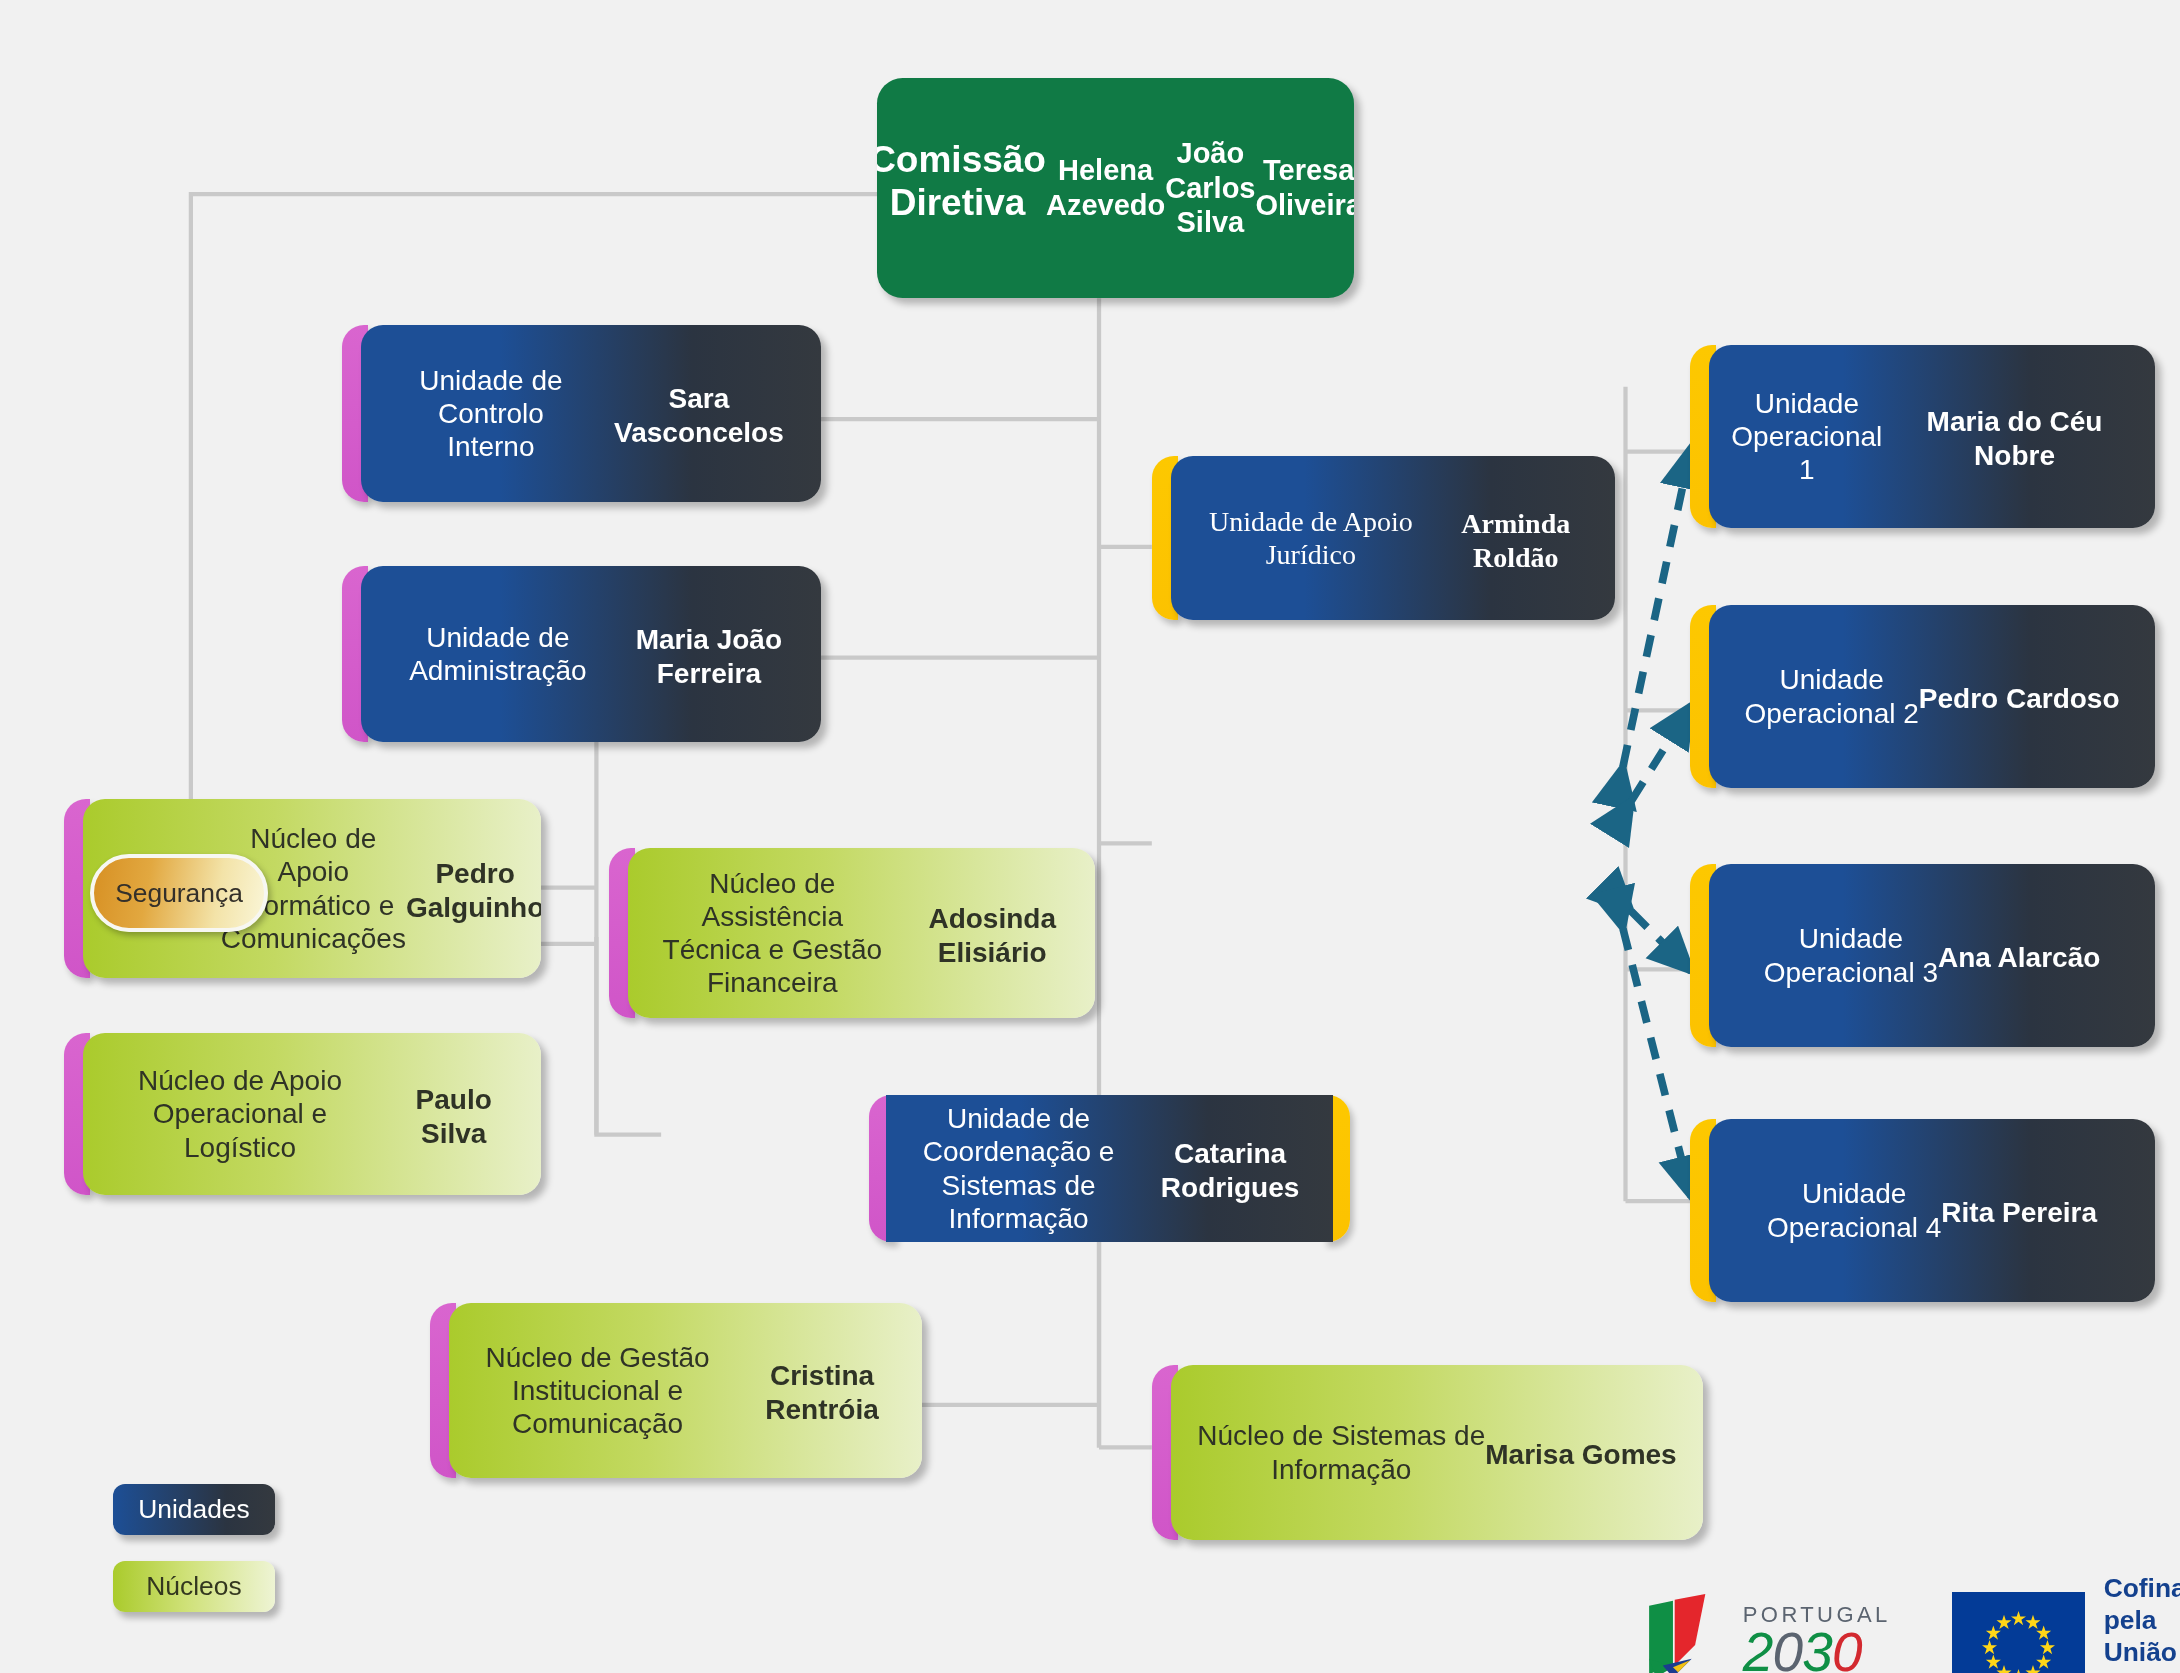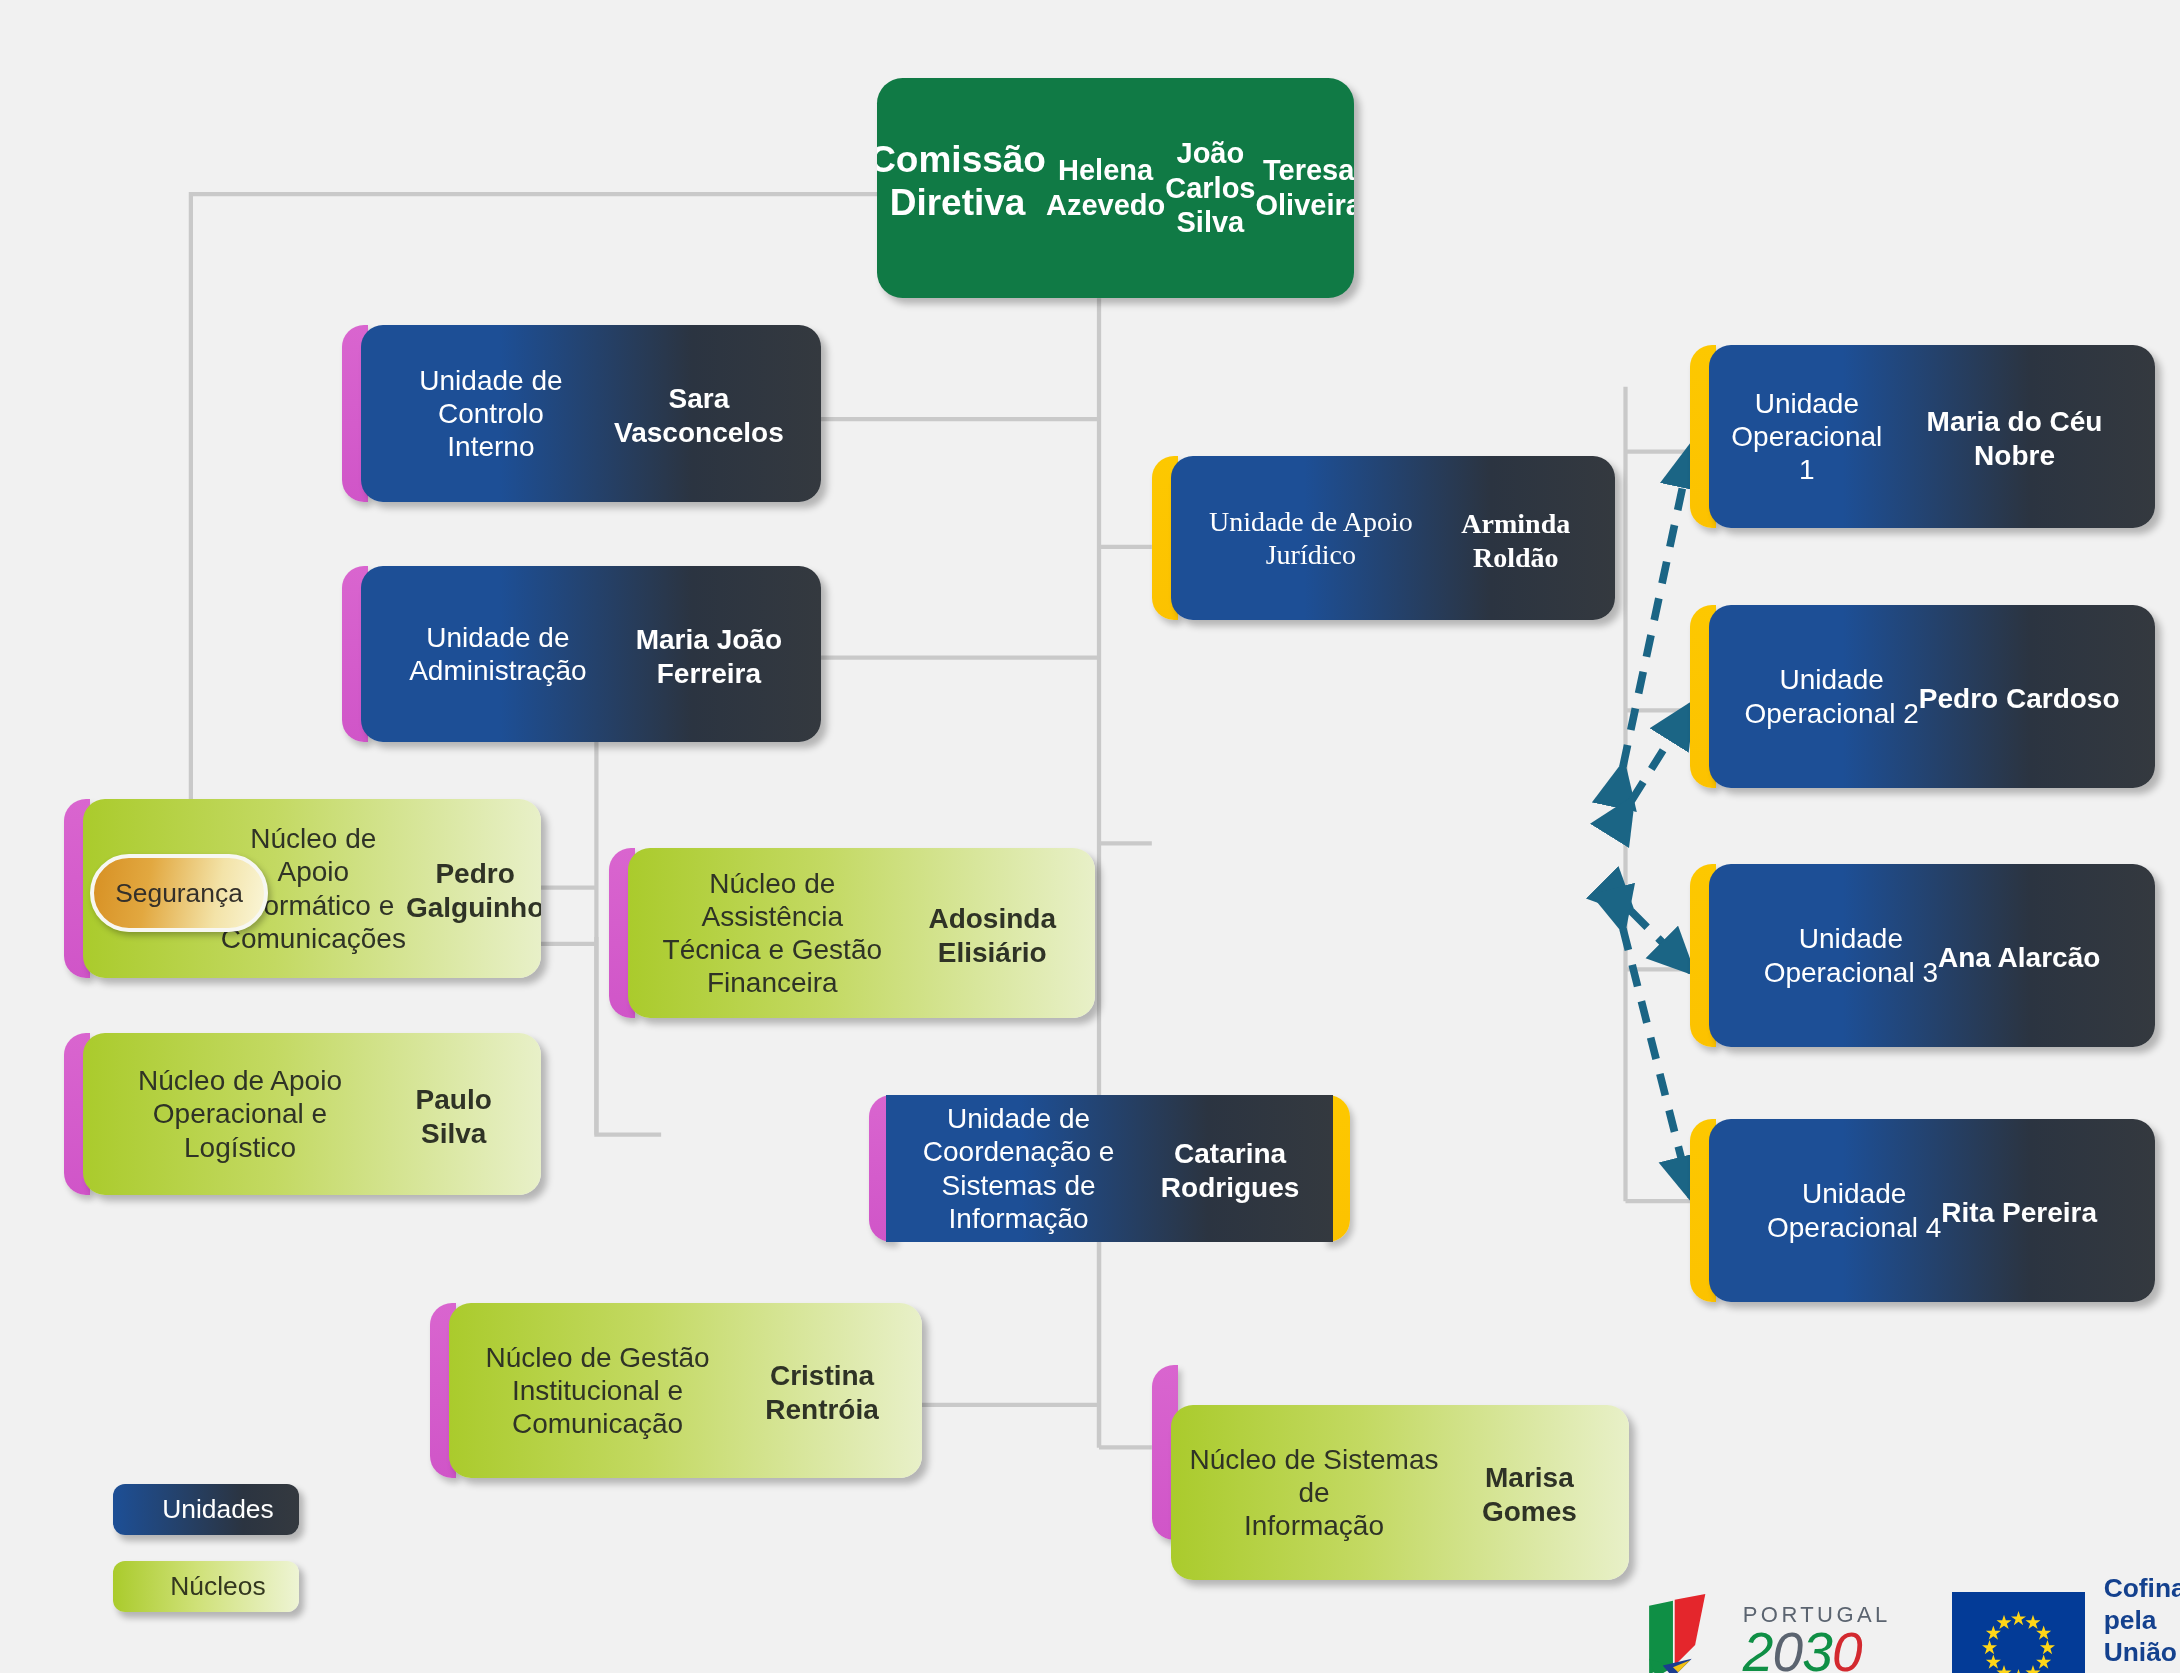--- a/index.html
+++ b/index.html
@@ -47,21 +47,21 @@
   .seg{position:absolute;z-index:6;border-radius:851px;
        background:linear-gradient(100deg,#d79023 0%,#e2a840 32%,#f3e3a8 72%,#faf6d8 100%);
        border:4.3px solid #f7f7f2;
        box-shadow:2.6px 3.4px 6px rgba(0,0,0,.28);
        display:flex;align-items:center;justify-content:center;
        color:#34302a;font-size:26.4px;}
 
   
   .leg{position:absolute;z-index:4;border-radius:12px;
        display:flex;align-items:center;justify-content:center;
-       box-shadow:4.3px 5.1px 6.8px rgba(0,0,0,.25);font-size:26.4px;padding-left:24px;}
+       box-shadow:4.3px 5.1px 6.8px rgba(0,0,0,.25);font-size:26.4px;}
   .leg-u{background:linear-gradient(90deg,#1d4f96 0%,#2b3441 70%,#34393f 100%);color:#fff;}
   .leg-n{background:linear-gradient(90deg,#aacb2c 0%,#cfe178 45%,#eef4d4 100%);color:#33371f;}
 
   
   .logos{position:absolute;z-index:4;display:flex;align-items:center;}
   .eu-flag{width:133px;height:89px;background:#033b97;position:relative;}
   .eu-txt{margin-left:19px;color:#14418e;font-weight:700;font-size:26.4px;line-height:1.22;}
   .pt-txt{display:flex;flex-direction:column;margin-left:6.8px;margin-top:12px;}
   .pt-top{font-size:22px;letter-spacing:3.4px;color:#5b6470;line-height:1;}
   .pt-2030{font-size:55px;font-weight:400;line-height:.98;letter-spacing:-0.9px;font-style:italic;}
@@ -198,21 +198,21 @@
     <div class="bar bar-l bar-pink" style="left:0;"></div>
     <div class="node n-nuc" style="left:19px;top:0;width:473px;height:175px;padding:6.8px 12px;">
       <div class="ttl" style="white-space:pre-line;">Núcleo de Gestão
 Institucional e Comunicação</div>
       <div class="nm">Cristina Rentróia</div>
     </div>
   </div>
 
   <div style="position:absolute;left:1152px;top:1365px;width:477px;height:175px;z-index:3;">
     <div class="bar bar-l bar-pink" style="left:0;"></div>
-    <div class="node n-nuc" style="left:19px;top:0;width:458px;height:175px;padding:6.8px 13.6px;margin-top:40px;">
+    <div class="node n-nuc" style="left:19px;top:0;width:532px;height:175px;padding:6.8px 13.6px;">
       <div class="ttl" style="white-space:pre-line;">Núcleo de Sistemas de
 Informação</div>
       <div class="nm">Marisa Gomes</div>
     </div>
   </div>
 
   <div style="position:absolute;left:1690px;top:345px;width:465px;height:183px;z-index:3;">
     <div class="bar bar-l bar-gold" style="left:0;"></div>
     <div class="node n-unit" style="left:19px;top:0;width:446px;height:183px;padding:8.5px 15.3px;">
       <div class="ttl" style="white-space:pre-line;">Unidade

